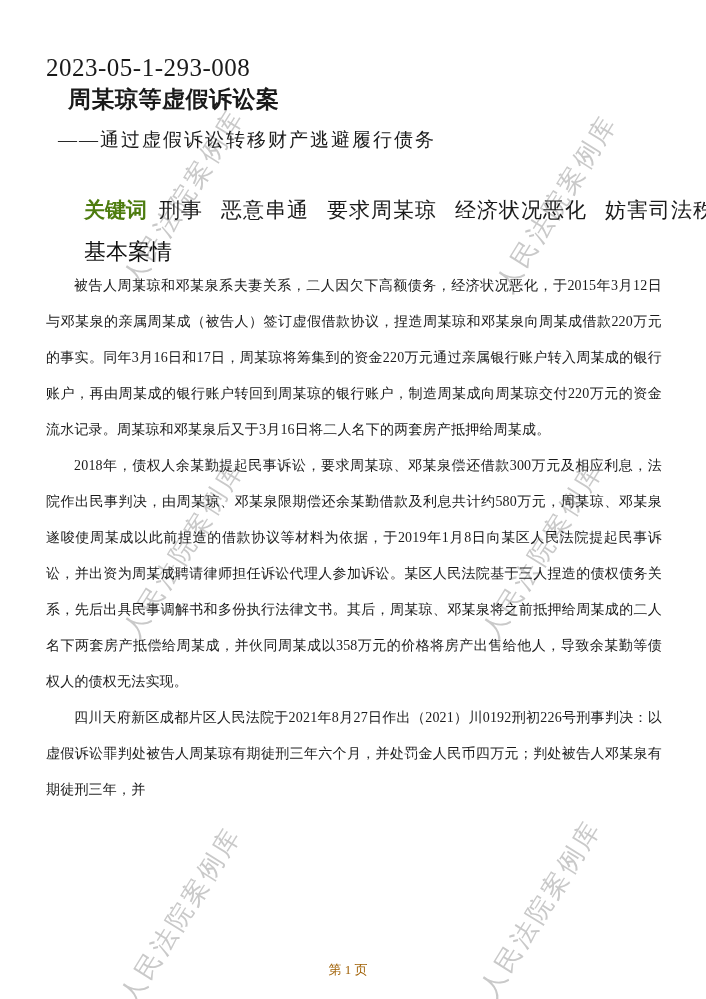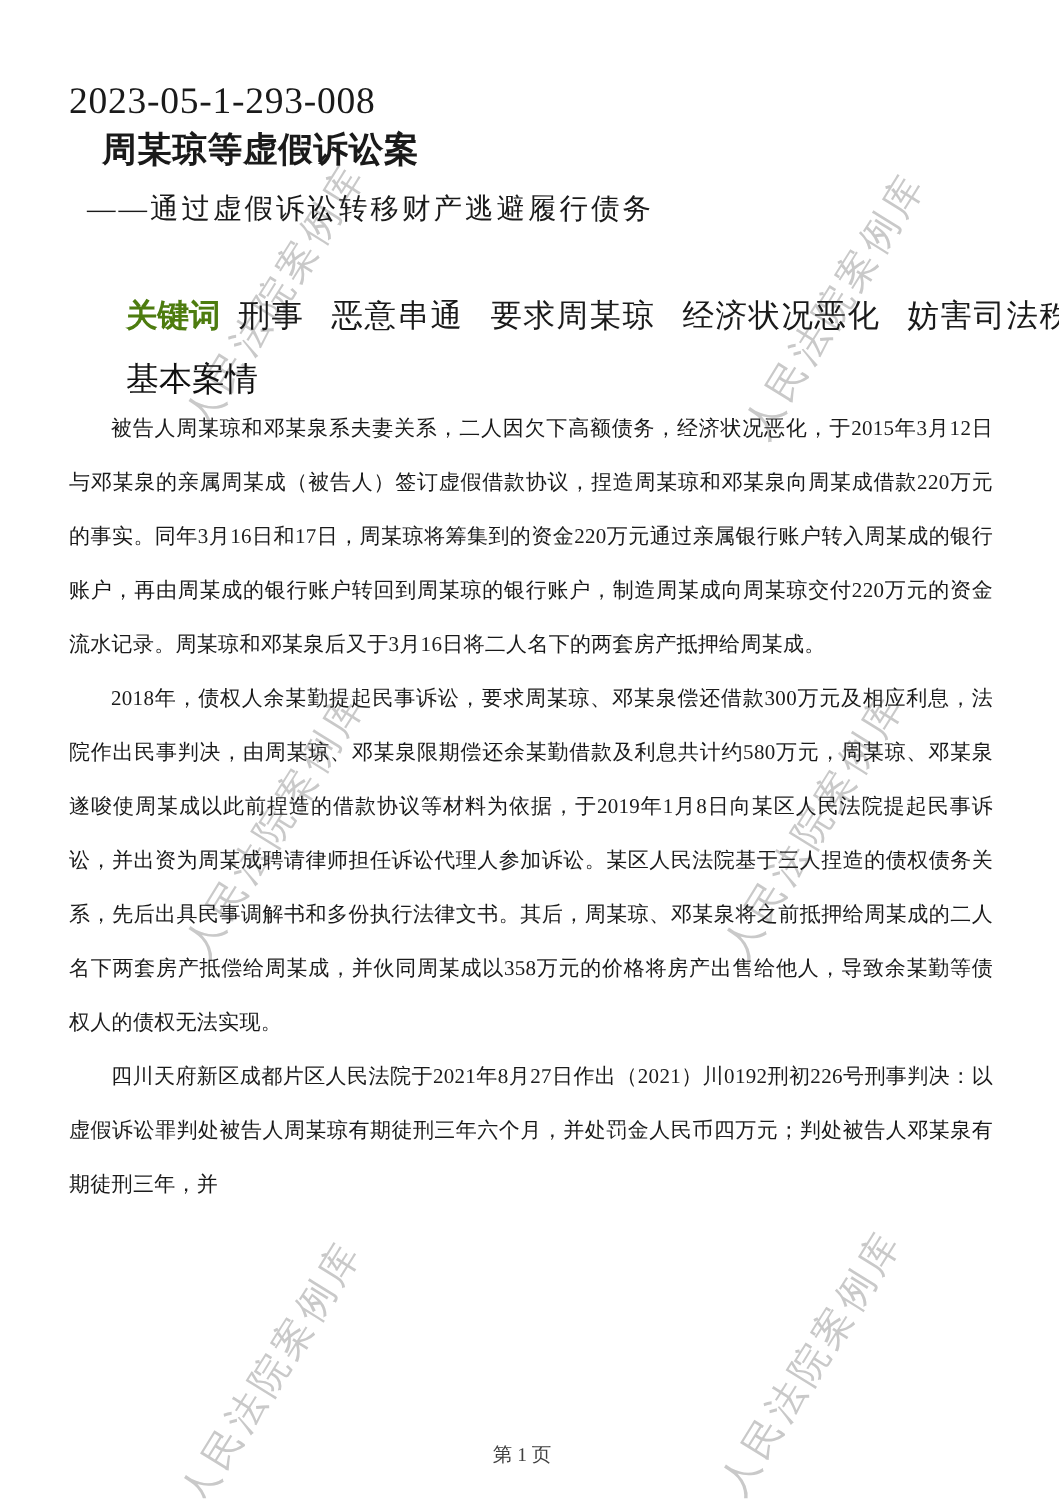--- a/index.html
+++ b/index.html
@@ -109,21 +109,21 @@
     text-indent: 2em;
     letter-spacing: 0.2px;
   }
   .page-footer {
     position: absolute;
     left: 0;
     right: 10px;
     bottom: 20px;
     text-align: center;
     font-size: 13px;
-    color: #404040;
+    color: #a16207;
     z-index: 1;
   }
 </style>
 </head>
 <body>
 
 <div class="page">
 
   <div class="wm-layer">
     <div class="wm wm1">人民法院案例库</div>

